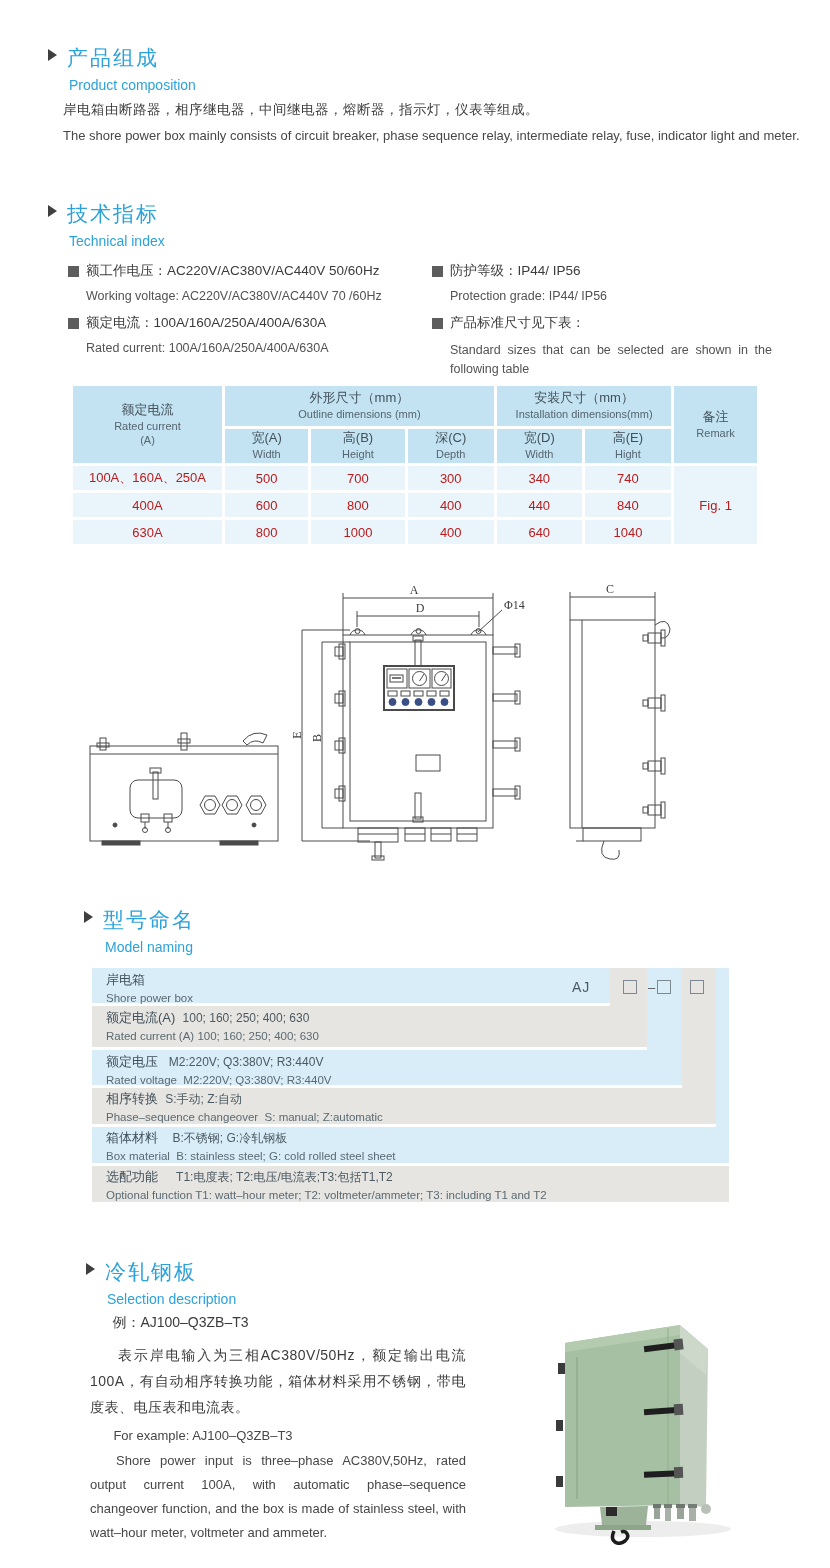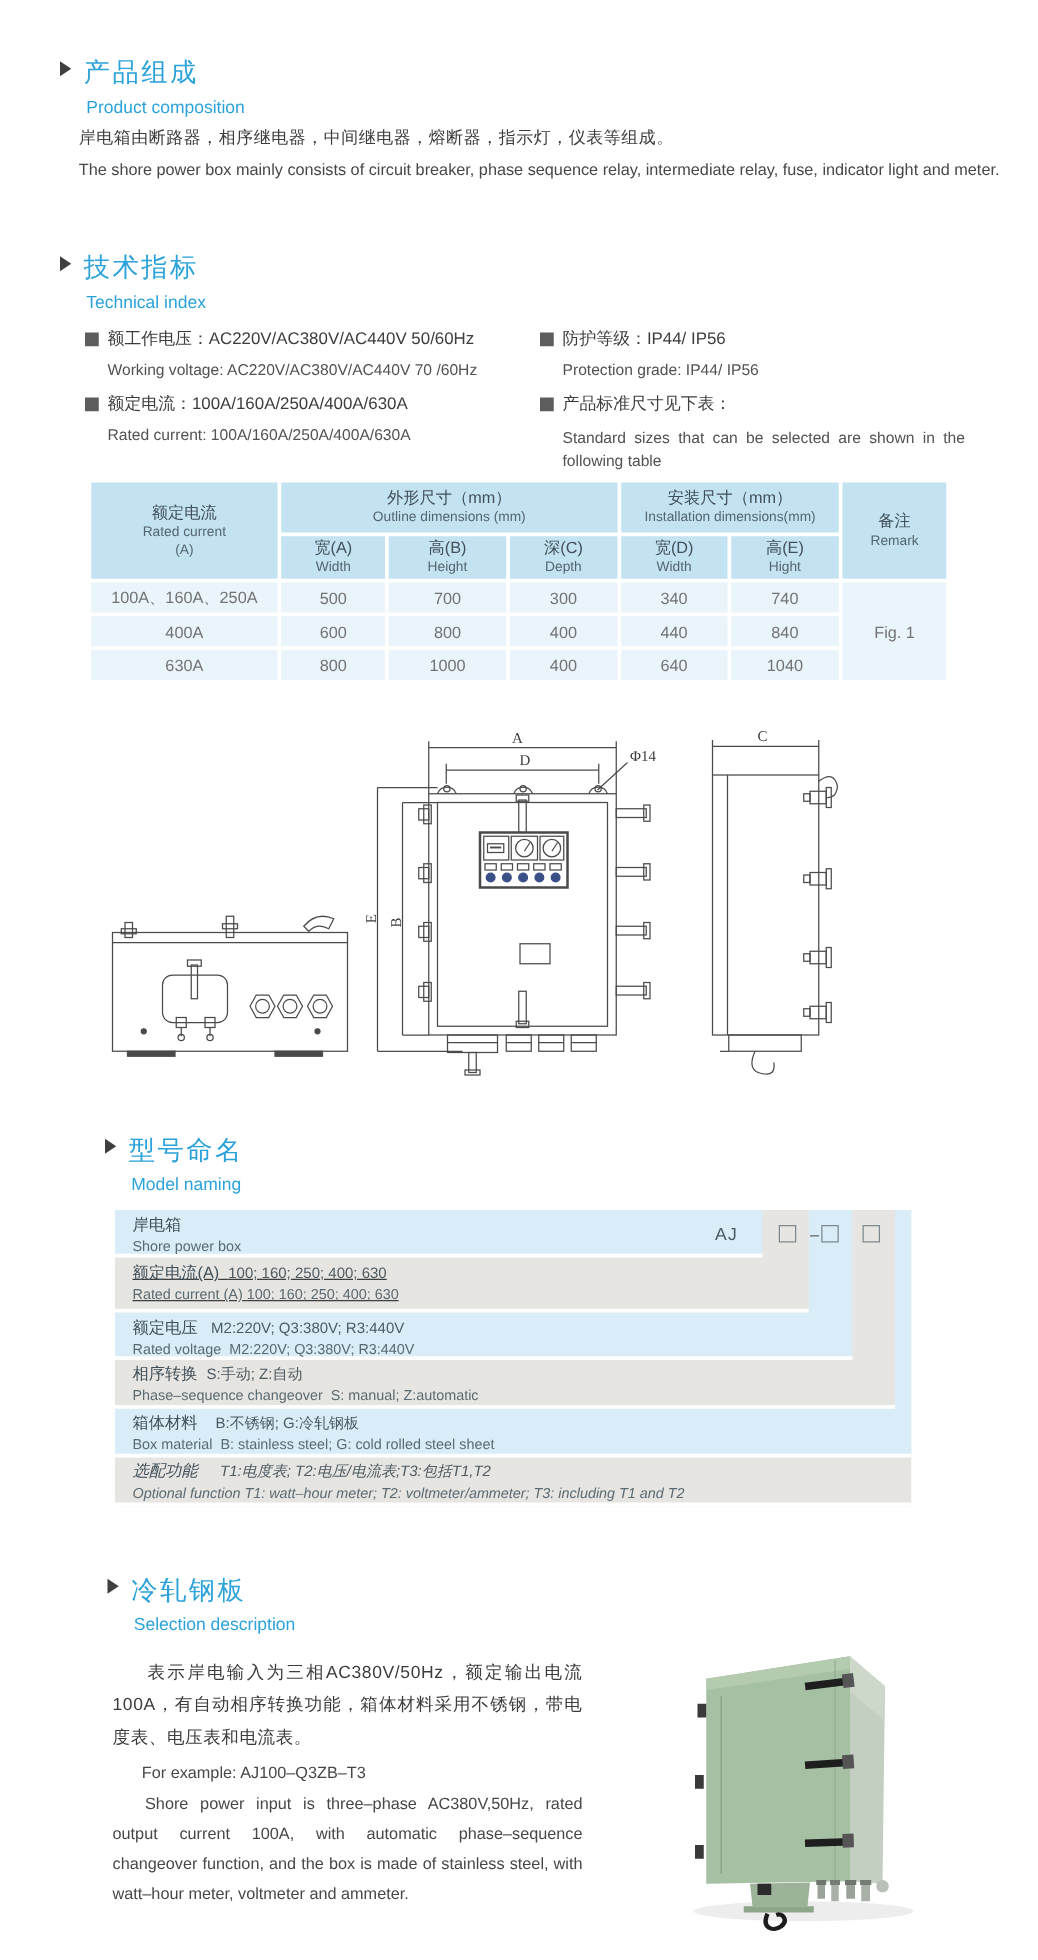--- a/index.html
+++ b/index.html
@@ -22,21 +22,21 @@
   .spec-col{position:absolute;}
   .spec-line{display:flex;align-items:center;margin-bottom:9px;font-size:13.5px;color:#3c3c3c;}
   .bullet{flex:0 0 auto;width:11px;height:11px;background:#5d5d5d;margin-right:7px;}
   .spec-en{margin:0 0 11px 18px;font-size:12.5px;color:#525252;}
   .spec-en.wrap{width:322px;text-align:justify;line-height:1.55;}
 
   
   .dims{position:absolute;left:70px;top:383px;width:690px;border-collapse:separate;border-spacing:3px;}
   .dims th,.dims td{padding:0;text-align:center;vertical-align:middle;}
   .dims th{background:#c3e3f2;font-weight:normal;}
-  .dims td{background:#e9f4fb;font-size:13px;color:#737373;height:24px;}
+  .dims td{background:#e9f4fb;font-size:13px;color:#b91c1c;height:24px;}
   .t-cn{font-size:13px;color:#42505a;line-height:1.3;}
   .t-en{font-size:11px;color:#55656f;line-height:1.3;}
   .hrow1 th{height:40px;}
   .hrow2 th{height:34px;}
 
   
   .drawing{position:absolute;left:70px;top:583px;}
   .photo{position:absolute;left:548px;top:1295px;}
   .drawing text{font-family:"Liberation Serif","DejaVu Serif",serif;font-size:12px;fill:#3c3c3c;}
 
@@ -369,49 +369,50 @@
         <span class="code-box"></span>
       </div>
     <div class="code" style="left:556px;">
       <span class="code-dash">–</span>
         <span class="code-box"></span>
     </div>
     <div class="code" style="left:598px;">
         <span class="code-box"></span>
       </div>
 
-    <div class="nrow" style="top:41px;text-decoration:underline;">
+    <div class="nrow" style="top:41px;">
       <div class="n-cn"><span>额定电流(A)</span>&nbsp; <span class="val">100; 160; 250; 400; 630</span></div>
       <div class="n-en"><span>Rated current (A)</span> <span>100; 160; 250; 400; 630</span></div>
     </div>
     <div class="nrow" style="top:85px;">
       <div class="n-cn"><span>额定电压</span>&nbsp;&nbsp; <span class="val">M2:220V;  Q3:380V;  R3:440V</span></div>
       <div class="n-en"><span>Rated voltage</span>&nbsp; <span>M2:220V;  Q3:380V;  R3:440V</span></div>
     </div>
     <div class="nrow" style="top:122px;">
       <div class="n-cn"><span>相序转换</span>&nbsp; <span class="val">S:手动; Z:自动</span></div>
       <div class="n-en"><span>Phase–sequence changeover</span>&nbsp; <span>S: manual;  Z:automatic</span></div>
     </div>
     <div class="nrow" style="top:161px;">
       <div class="n-cn"><span>箱体材料</span>&nbsp;&nbsp;&nbsp; <span class="val">B:不锈钢;  G:冷轧钢板</span></div>
       <div class="n-en"><span>Box material</span>&nbsp; <span>B: stainless steel; G: cold rolled steel sheet</span></div>
     </div>
-    <div class="nrow" style="top:200px;font-style:italic;">
+    <div class="nrow" style="top:200px;">
       <div class="n-cn"><span>选配功能</span>&nbsp;&nbsp;&nbsp;&nbsp; <span class="val">T1:电度表;  T2:电压/电流表;T3:包括T1,T2</span></div>
       <div class="n-en"><span>Optional function</span> <span>T1: watt–hour meter; T2: voltmeter/ammeter; T3: including T1 and T2</span></div>
     </div>
   </div>
 
   <div class="sec-head" style="left:86px;top:1258px;">
     <span class="tri"></span>
     <div class="h-cn">冷轧钢板</div>
     <div class="h-en">Selection description</div>
   </div>
 
   <div class="sel-text">
+    <div class="ex-cn">例：AJ100–Q3ZB–T3</div>
     <div class="body-cn">表示岸电输入为三相AC380V/50Hz，额定输出电流100A，有自动相序转换功能，箱体材料采用不锈钢，带电度表、电压表和电流表。</div>
     <div class="ex-en">For example: AJ100–Q3ZB–T3</div>
     <div class="body-en">Shore power input is three–phase AC380V,50Hz, rated output current 100A, with automatic phase–sequence changeover function, and the box is made of stainless steel, with watt–hour meter, voltmeter and ammeter.</div>
   </div>
 
   <svg class="photo" width="257" height="250" viewBox="0 0 257 250">
     <ellipse cx="95" cy="234" rx="88" ry="8" fill="#000000" opacity="0.07"></ellipse>
 
     <polygon points="132,30 160,54 158,212 132,210" fill="#c3cfc0"></polygon>
     <polygon points="132,30 160,54 158,80 132,58" fill="#cdd8ca"></polygon>

